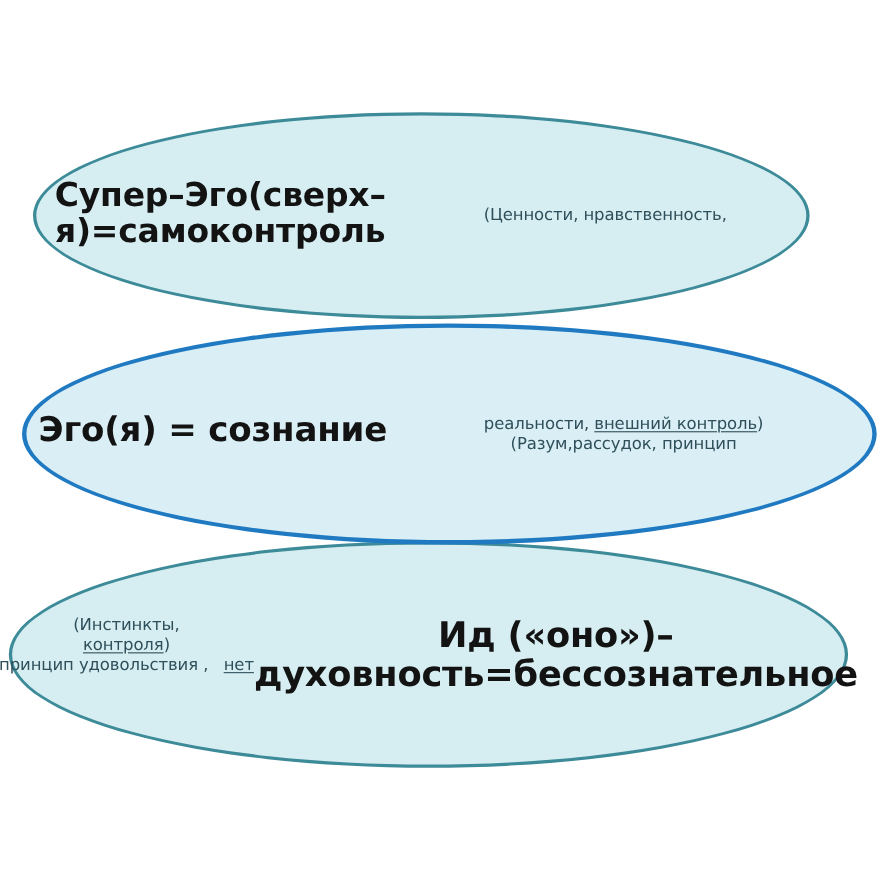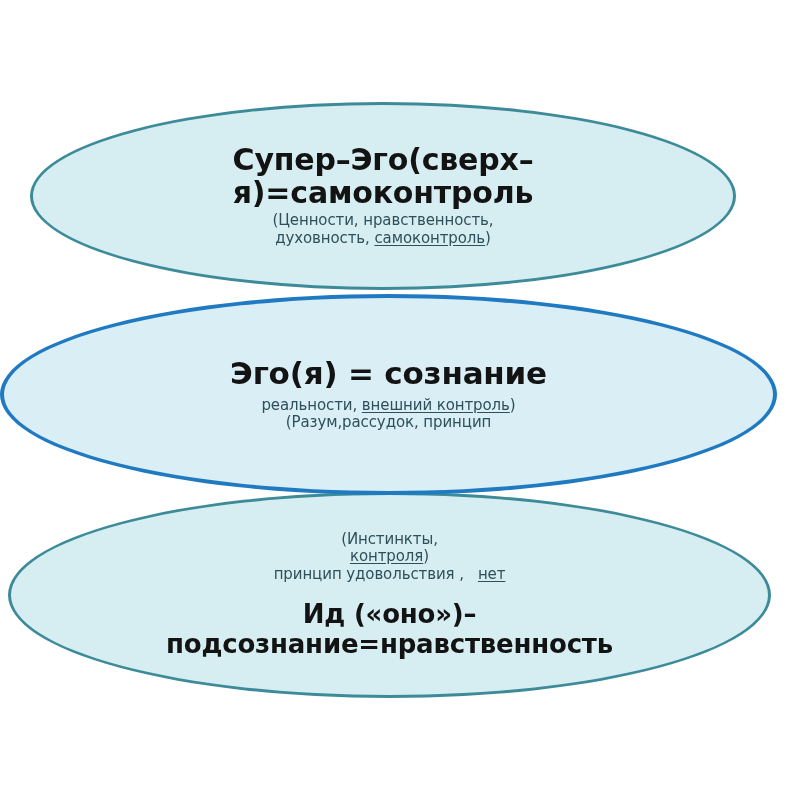--- a/index.html
+++ b/index.html
@@ -17,38 +17,38 @@
     position: relative;
     width: 800px;
     height: 800px;
     background: #ffffff;
   }
   .ellipse {
     position: absolute;
     box-sizing: border-box;
     border-radius: 50%;
     display: flex;
-    flex-direction: column;
+    flex-direction: row;
     align-items: center;
     justify-content: center;
     text-align: center;
   }
   
   #ellipse-superego {
     left: 30px;
     top: 102px;
     width: 706px;
     height: 188px;
     background: #d6eef2;
     border: 3px solid #3d8b99;
     z-index: 1;
   }
   
   #ellipse-ego {
-    left: 0;
+    left: 20px;
     top: 294px;
     width: 777px;
     height: 201px;
     background: #d9eef5;
     border: 4px solid #1f7ac2;
     z-index: 3;
     justify-content: center;
   }
   
   #ellipse-id {
@@ -80,37 +80,34 @@
   }
   .nowrap { white-space: pre; }
 
   #ellipse-superego .heading { margin: 0 0 3px 0; width: 430px; }
   #ellipse-superego .body-text { width: 470px; }
 
   #ellipse-ego .heading { font-size: 31px; margin: 0 0 6px 0; }
   #ellipse-ego .body-text { width: 430px; }
 
   #ellipse-id .body-text { width: 520px; margin-bottom: 16px; }
-  #ellipse-id .heading { font-size: 26px; width: 600px; line-height: 1.14; }
+  #ellipse-id .heading { font-size: 32px; width: 600px; line-height: 1.14; }
 </style>
 </head>
 <body>
 
 <div id="diagram">
 
   <div class="ellipse" id="ellipse-superego">
     <div class="heading">
       <div>Супер–Эго(сверх–</div>
       <div>я)=самоконтроль</div>
     </div>
     <div class="body-text">
       <div>(Ценности, нравственность,</div>
-      <div>
-        <span class="nowrap">духовность, </span><span class="u">самоконтроль</span><span>)</span>
-      </div>
     </div>
   </div>
 
   <div class="ellipse" id="ellipse-ego">
     <div class="heading">Эго(я) =  сознание</div>
     <div class="body-text">
       <div>
         <span class="nowrap">реальности, </span><span class="u">внешний контроль</span><span>)</span>
       </div>
       <div>(Разум,рассудок, принцип</div>
@@ -122,17 +119,17 @@
       <div>(Инстинкты,</div>
       <div>
         <span class="u">контроля</span><span>)</span>
       </div>
       <div>
         <span class="nowrap">принцип удовольствия ,   </span><span class="u">нет</span>
       </div>
     </div>
     <div class="heading">
       <div>Ид («оно»)–</div>
-      <div>подсознание=нравственность</div>
+      <div>духовность=бессознательное</div>
     </div>
   </div>
 
 </div>
 
 </body></html>

